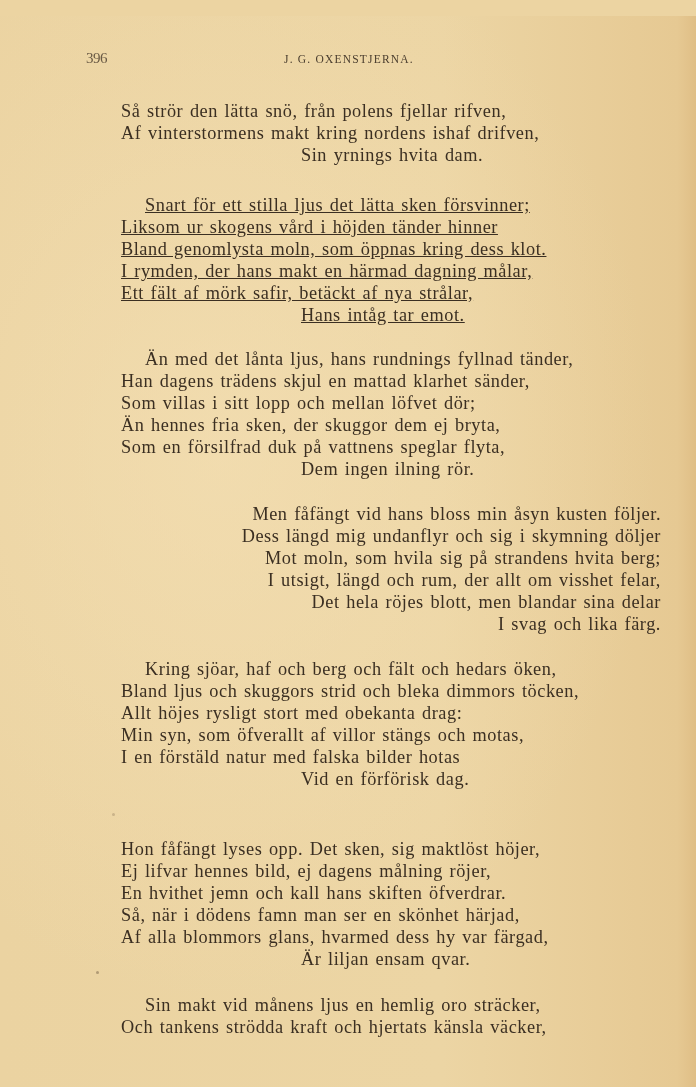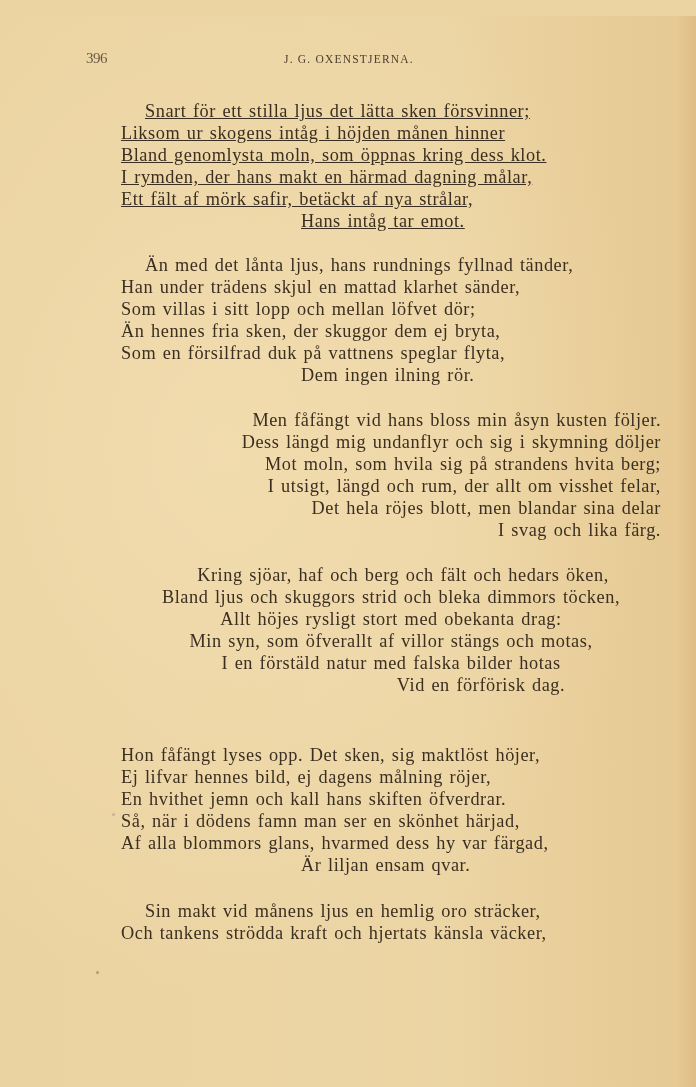--- a/index.html
+++ b/index.html
@@ -76,21 +76,21 @@
     .line.indent-first {
       padding-left: 24px;
     }
     .line.refrain {
       padding-left: 180px;
     }
     .stanza-1 { margin-bottom: 28px; }
     .stanza-2 { margin-bottom: 22px; text-decoration: underline; }
     .stanza-3 { }
     .stanza-4 { margin-bottom: 23px; text-align: right; }
-    .stanza-5 { margin-bottom: 24px; text-align: center; }
+    .stanza-5 { margin-bottom: 24px; }
     .stanza-6 { margin-bottom: 24px; margin-top: 48px; }
     .speck {
       position: absolute;
       width: 3px; height: 3px;
       border-radius: 50%;
       background: #8a7456;
       opacity: 0.6;
     }
   </style>
 </head>
@@ -99,33 +99,38 @@
 <div class="page">
   <div class="edge-shade"></div>
 
   <div class="running-head">
     <span class="page-number">396</span>
     <span class="author-head">J. G. OXENSTJERNA.</span>
   </div>
 
   <div class="poem">
 
+    <div class="stanza stanza-1">
+      <span class="line">Så strör den lätta snö, från polens fjellar rifven,</span>
+      <span class="line">Af vinterstormens makt kring nordens ishaf drifven,</span>
+      <span class="line refrain">Sin yrnings hvita dam.</span>
+    </div>
 
     <div class="stanza stanza-2">
       <span class="line indent-first">Snart för ett stilla ljus det lätta sken försvinner;</span>
-      <span class="line">Liksom ur skogens intåg i höjden månen hinner</span>
+      <span class="line">Liksom ur skogens vård i höjden tänder hinner</span>
       <span class="line">Bland genomlysta moln, som öppnas kring dess klot.</span>
       <span class="line">I rymden, der hans makt en härmad dagning målar,</span>
       <span class="line">Ett fält af mörk safir, betäckt af nya strålar,</span>
       <span class="line refrain">Hans intåg tar emot.</span>
     </div>
 
     <div class="stanza stanza-3">
       <span class="line indent-first">Än med det lånta ljus, hans rundnings fyllnad tänder,</span>
-      <span class="line">Han under trädens skjul en mattad klarhet sänder,</span>
+      <span class="line">Han dagens trädens skjul en mattad klarhet sänder,</span>
       <span class="line">Som villas i sitt lopp och mellan löfvet dör;</span>
       <span class="line">Än hennes fria sken, der skuggor dem ej bryta,</span>
       <span class="line">Som en försilfrad duk på vattnens speglar flyta,</span>
       <span class="line refrain">Dem ingen ilning rör.</span>
     </div>
 
     <div class="stanza stanza-4">
       <span class="line indent-first">Men fåfängt vid hans bloss min åsyn kusten följer.</span>
       <span class="line">Dess längd mig undanflyr och sig i skymning döljer</span>
       <span class="line">Mot moln, som hvila sig på strandens hvita berg;</span>

